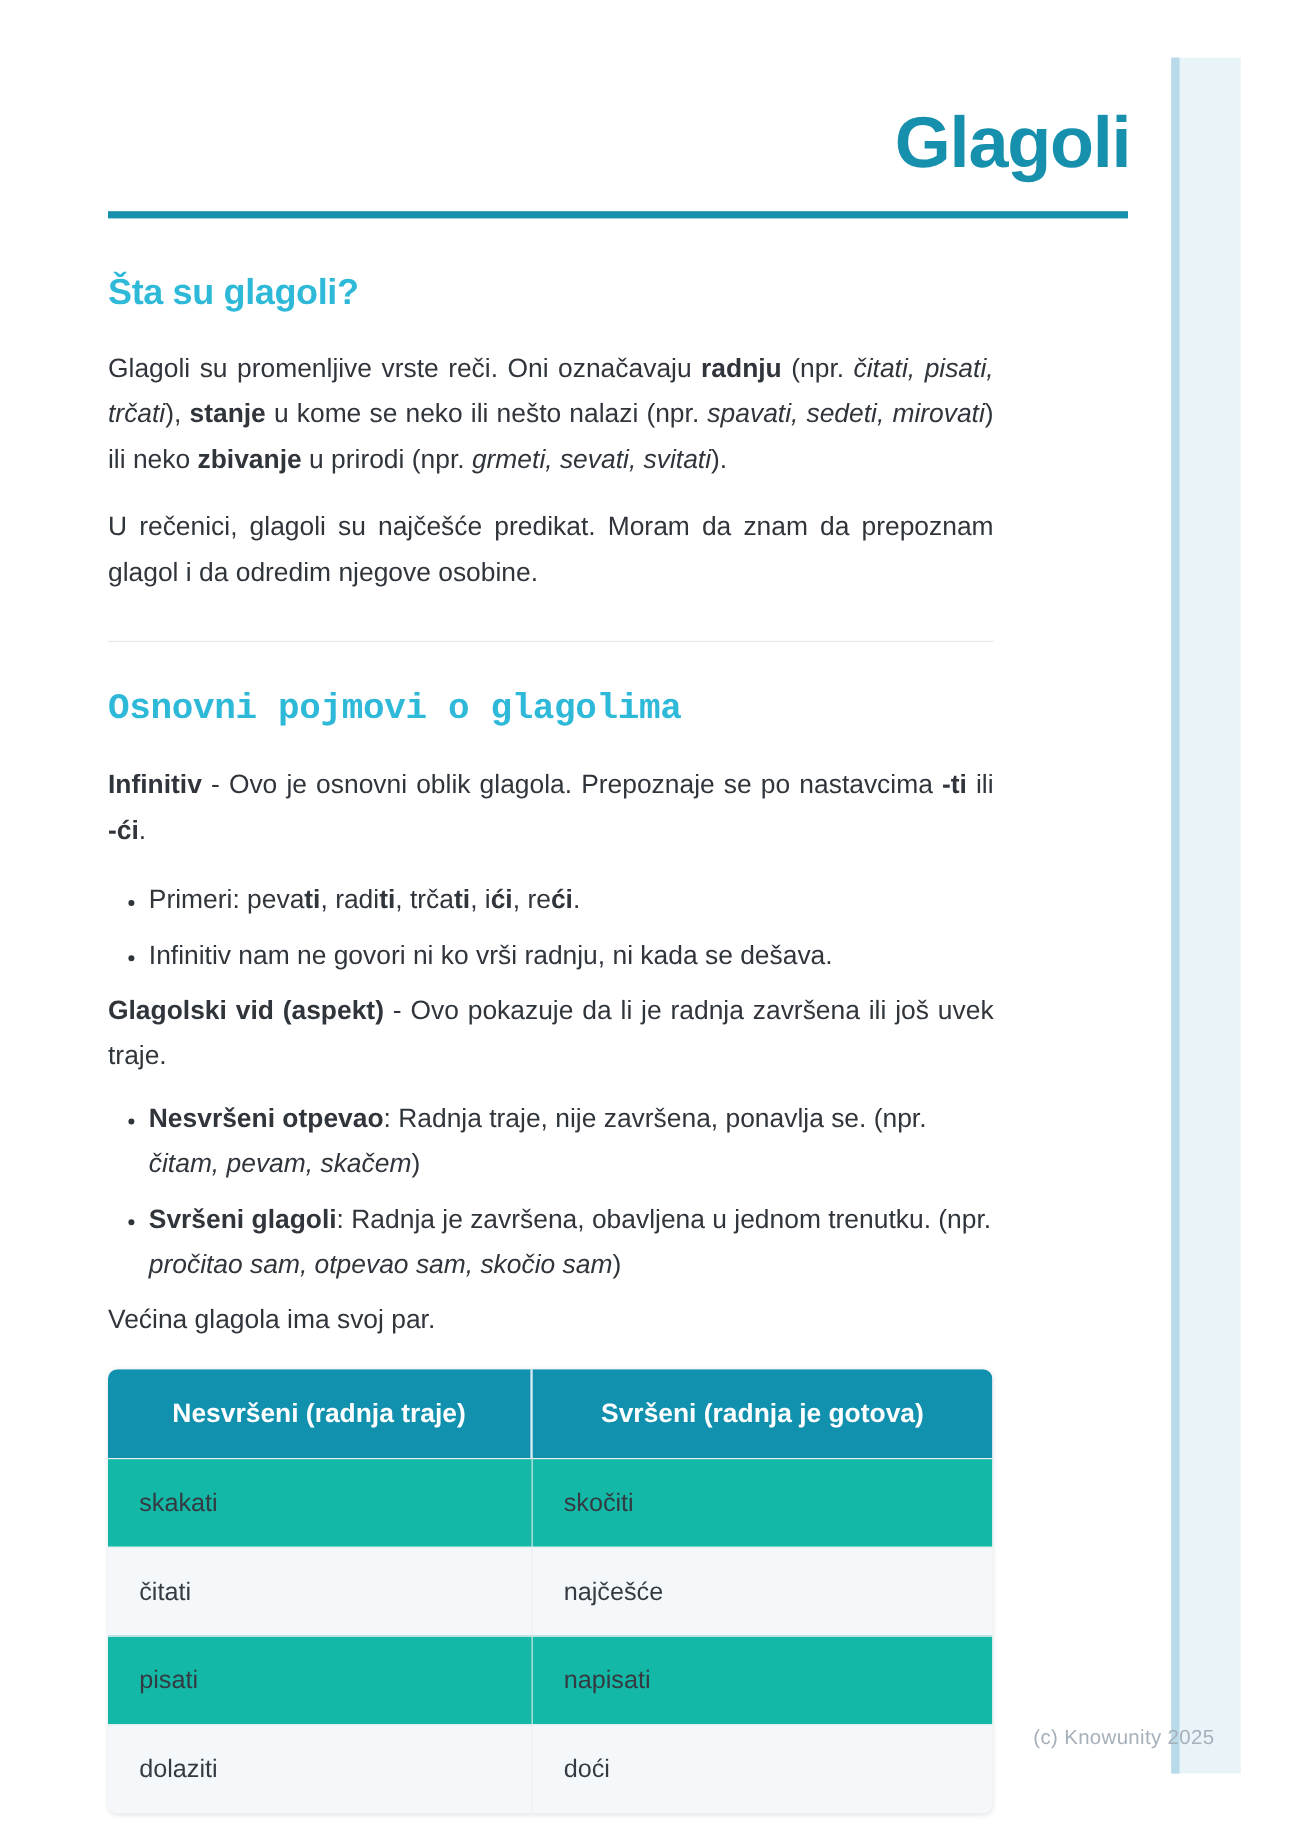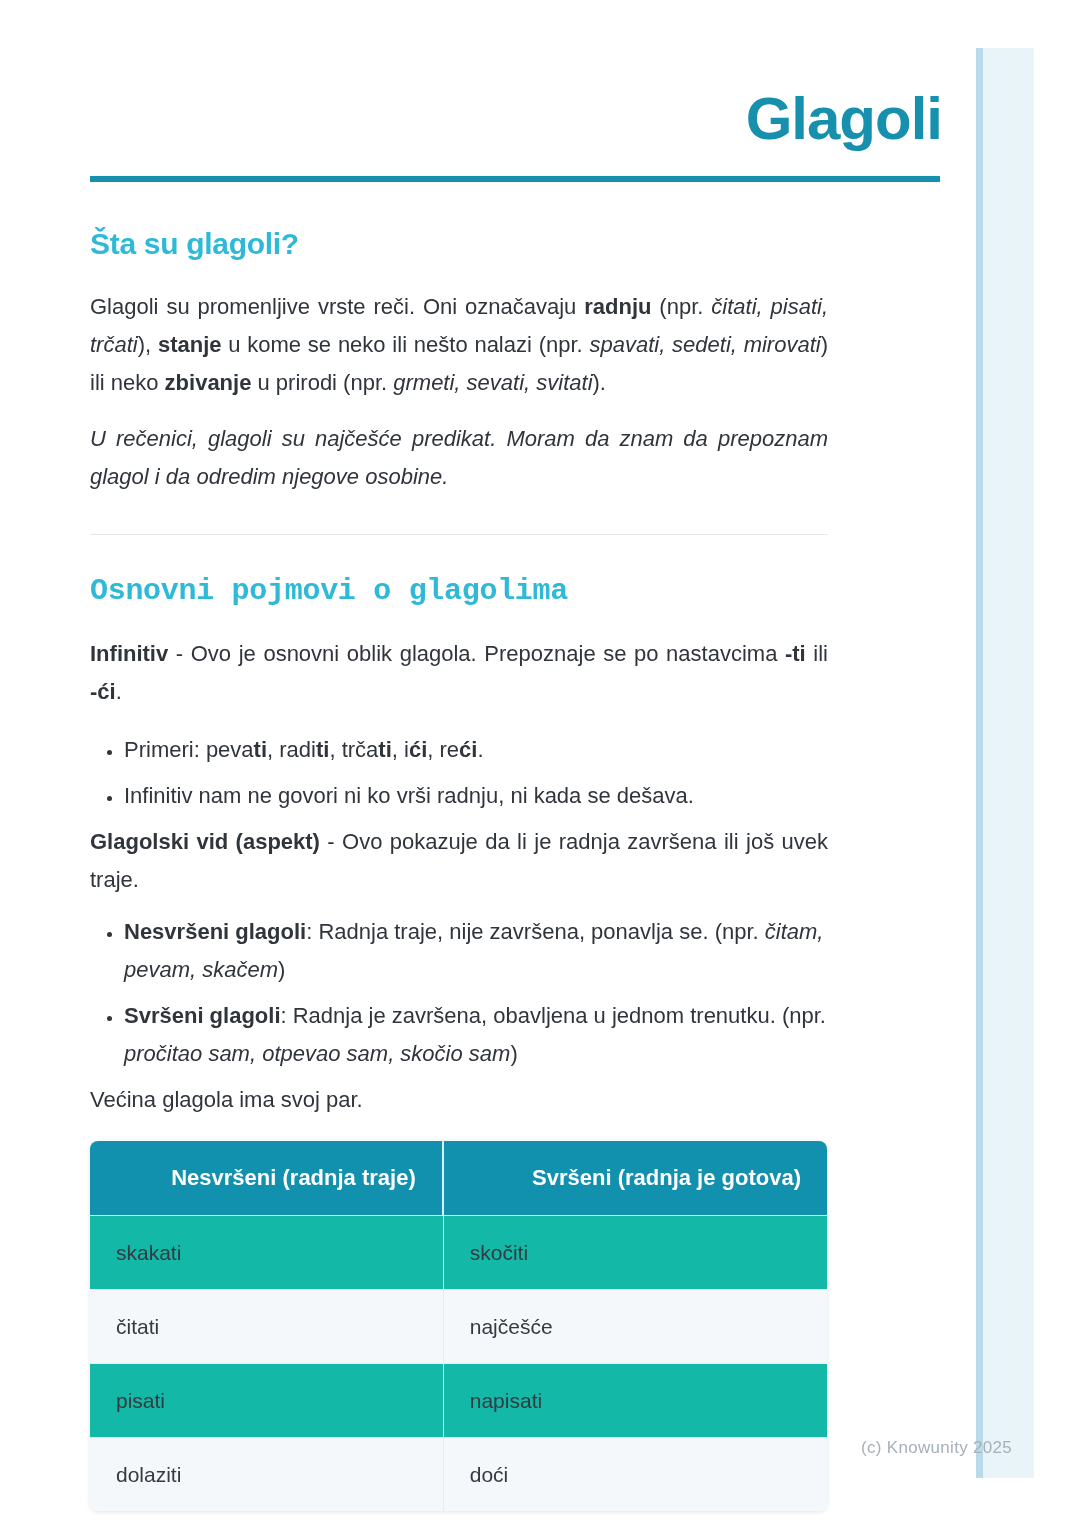--- a/index.html
+++ b/index.html
@@ -35,39 +35,39 @@
   .text-col{width:738px;}
   h2{
     margin:0;font-weight:700;font-size:30px;line-height:36px;
     color:var(--accent-light);letter-spacing:-0.3px;
   }
   .h2-intro{margin-top:44px;}
   .h2-pojmovi{margin-top:38px;font-family:Liberation Mono, monospace;}
   p{margin:0;font-size:22px;line-height:38px;color:var(--body-text);}
   .justify{text-align:justify;}
   .p-intro{margin-top:26px;}
-  .p-predikat{margin-top:18px;font-style:italic;}
+  .p-predikat{margin-top:18px;}
   hr.divider{margin:38px 0 0;border:none;border-top:1px solid var(--divider);width:738px;}
   .p-infinitiv{margin-top:26px;}
   ul{margin:20px 0 0;padding-left:34px;}
   li{font-size:22px;line-height:38px;margin-bottom:8px;color:var(--body-text);}
   li::marker{color:var(--body-text);font-size:18px;}
   .p-vid{margin-top:8px;}
   .ul-vid{margin-top:14px;}
   .p-pair{margin-top:6px;}
   .b{font-weight:700;}
   .i{font-style:italic;}
   .table-wrap{
     margin-top:22px;width:737px;border-radius:8px;overflow:hidden;
     box-shadow:0 1px 4px rgba(40,60,80,0.14);
   }
   table{border-collapse:separate;border-spacing:0;width:100%;}
   th{
     background:var(--table-header-bg);color:#ffffff;font-weight:700;
-    text-align:right;font-size:22px;line-height:26px;padding:24px 26px;
+    text-align:center;font-size:22px;line-height:26px;padding:24px 26px;
   }
   th:first-child{width:48%;border-right:2px solid rgba(255,255,255,0.85);}
   td{
     font-size:21px;line-height:25px;color:#333a41;background:#14b8a6;
     padding:24px 26px;border-top:1px solid var(--table-line);
   }
   td:first-child{border-right:1px solid var(--table-line);}
   tbody tr:nth-child(even) td{background:var(--row-alt-bg);}
   .footer{
     position:absolute;top:1438px;right:68px;z-index:3;
@@ -92,21 +92,21 @@
 
     <h2 class="h2-pojmovi">Osnovni pojmovi o glagolima</h2>
     <p class="justify p-infinitiv"><span class="b">Infinitiv</span><span> - Ovo je osnovni oblik glagola. Prepoznaje se po nastavcima </span><span class="b">-ti</span><span> ili </span><span class="b">-ći</span><span>.</span></p>
     <ul>
         <li><span>Primeri: peva</span><span class="b">ti</span><span>, radi</span><span class="b">ti</span><span>, trča</span><span class="b">ti</span><span>, i</span><span class="b">ći</span><span>, re</span><span class="b">ći</span><span>.</span></li>
         <li><span>Infinitiv nam ne govori ni ko vrši radnju, ni kada se dešava.</span></li>
       </ul>
 
     <p class="justify p-vid"><span class="b">Glagolski vid (aspekt)</span><span> - Ovo pokazuje da li je radnja završena ili još uvek traje.</span></p>
     <ul class="ul-vid">
-        <li><span class="b">Nesvršeni glagoli</span><span>: Radnja traje, nije završena, ponavlja se. (npr. </span><span class="i">čitam, pevam, skačem</span><span>)</span></li>
+        <li><span class="b">Nesvršeni otpevao</span><span>: Radnja traje, nije završena, ponavlja se. (npr. </span><span class="i">čitam, pevam, skačem</span><span>)</span></li>
         <li><span class="b">Svršeni glagoli</span><span>: Radnja je završena, obavljena u jednom trenutku. (npr. </span><span class="i">pročitao sam, otpevao sam, skočio sam</span><span>)</span></li>
       </ul>
 
     <p class="p-pair">Većina glagola ima svoj par.</p>
 
     <div class="table-wrap">
         <table>
           <thead>
             <tr>
               <th>Nesvršeni (radnja traje)</th>

